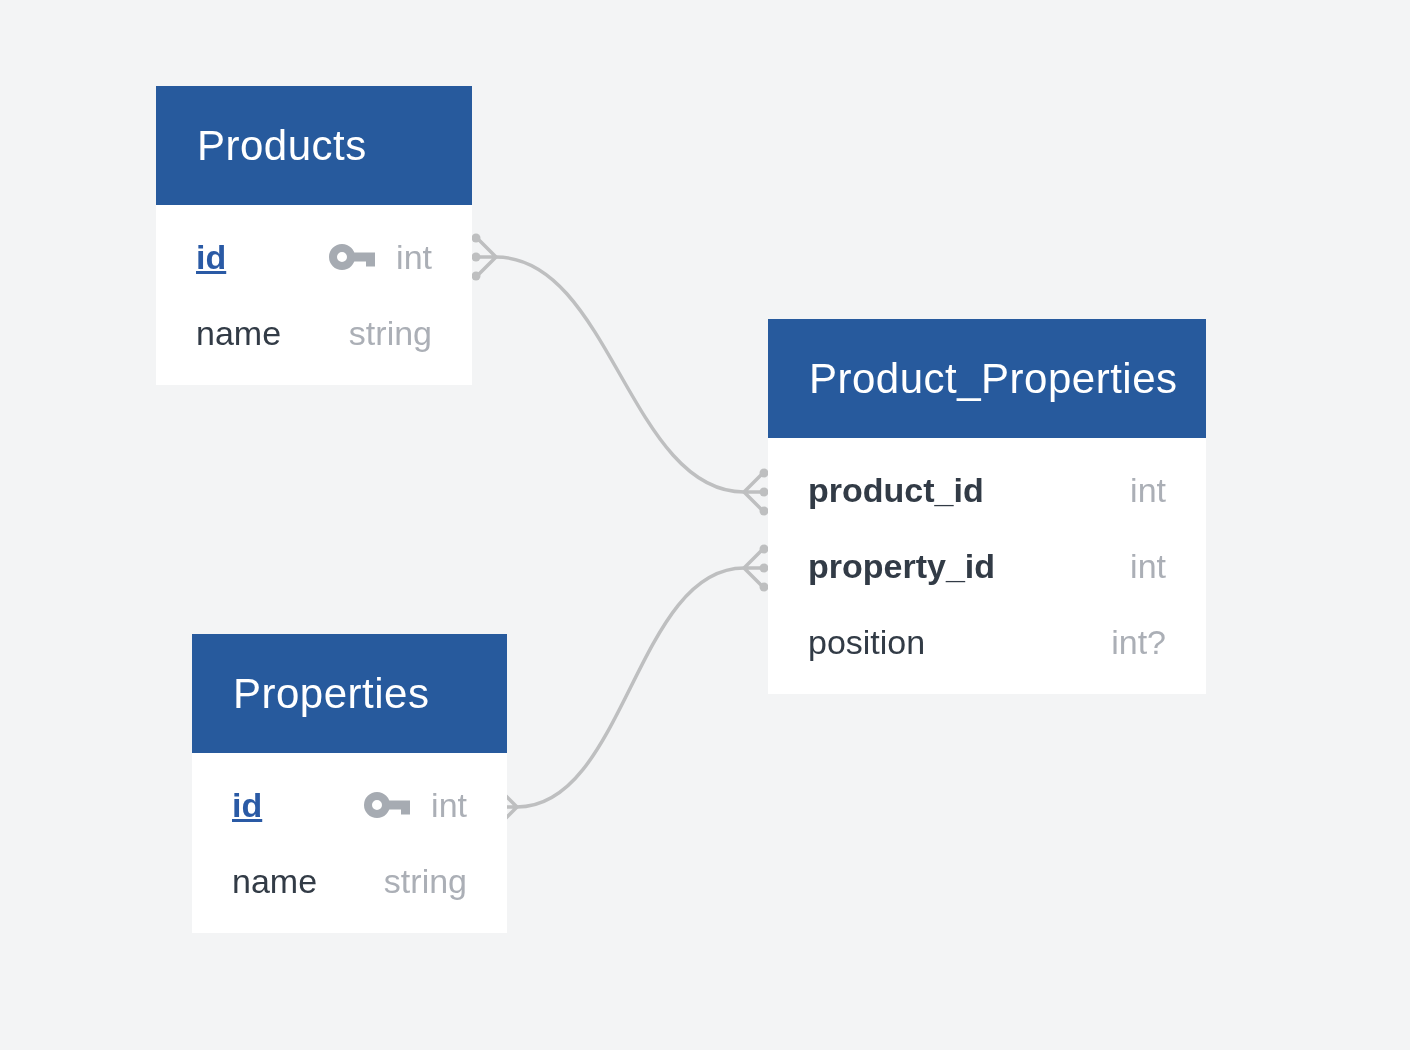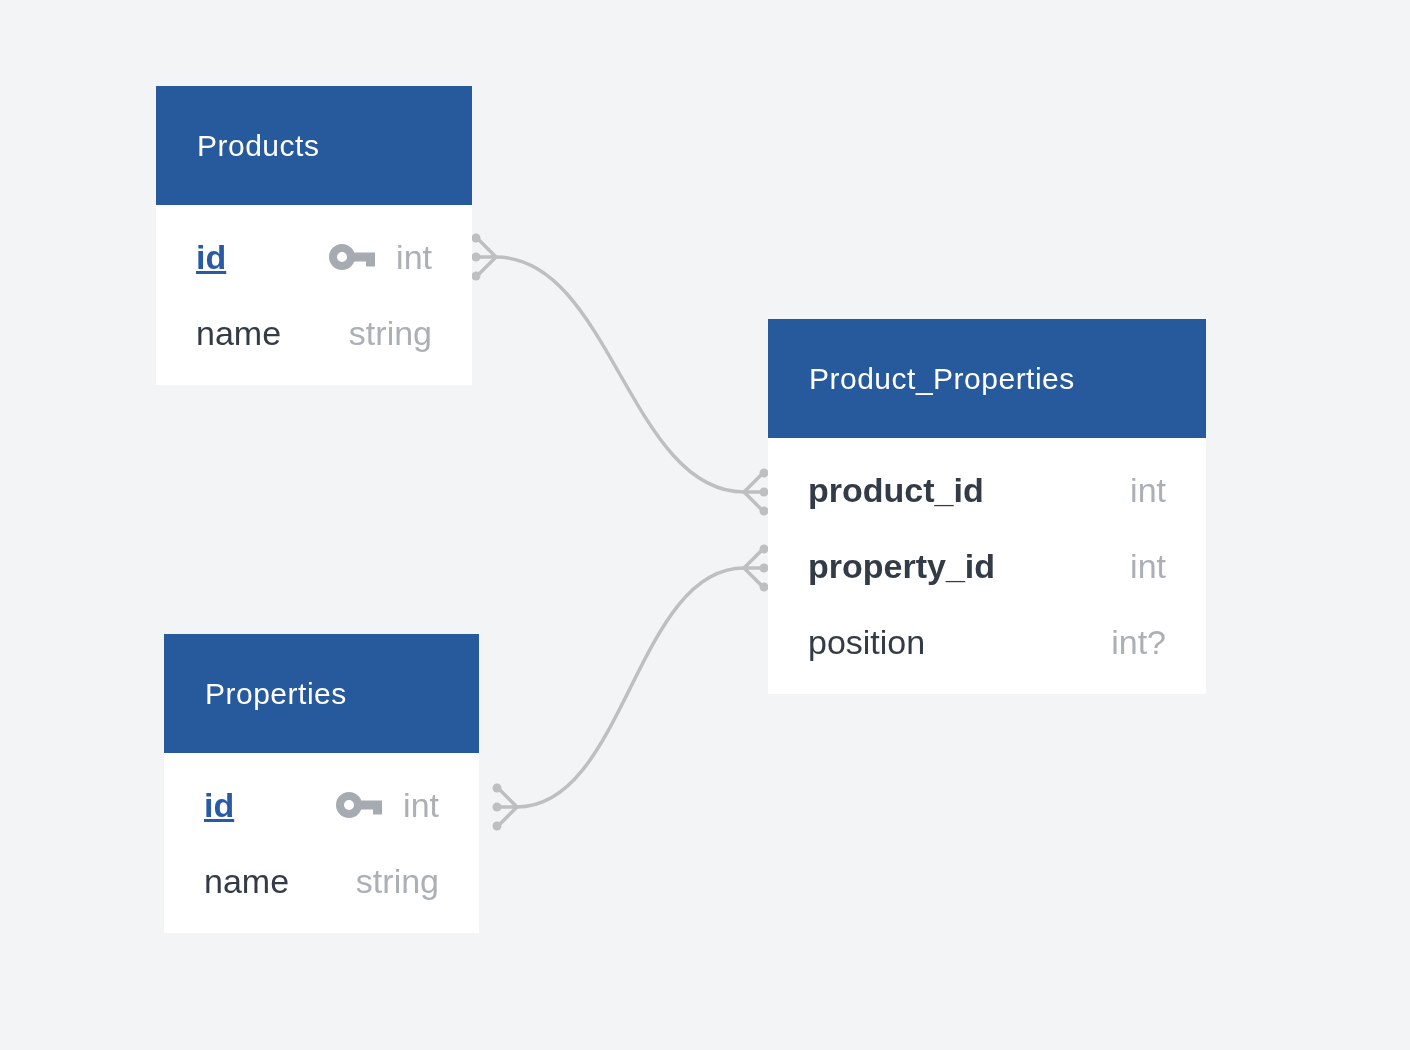--- a/index.html
+++ b/index.html
@@ -42,21 +42,21 @@
   }
   .table-header {
     height: 119px;
     background: var(--header);
     display: flex;
     align-items: center;
     padding-left: 41px;
   }
   .table-title {
     color: #ffffff;
-    font-size: 30px;
+    font-size: 42px;
     font-weight: 400;
     letter-spacing: 0.5px;
     white-space: nowrap;
   }
   .table-body {
     background: var(--table-background);
     padding: 14px 0;
   }
   .field-row {
     height: 76px;
@@ -78,21 +78,21 @@
     gap: 21px;
   }
   .ftype {
     font-size: 34px;
     color: var(--type-text);
     white-space: nowrap;
   }
   .key-icon { fill: var(--key-icon); }
   #t-products   { left: 156px; top: 86px;  width: 316px; }
   #t-pp         { left: 768px; top: 319px; width: 438px; }
-  #t-properties { left: 164px; top: 634px; width: 315px; }
+  #t-properties { left: 192px; top: 634px; width: 315px; }
 </style>
 </head>
 <body>
 
 <div class="canvas">
 
   <svg class="wires" width="1410" height="1050" viewBox="0 0 1410 1050">
 
     <g>
       <path class="wire" d="M 496 257 C 610 257 630 492 744 492"></path>

